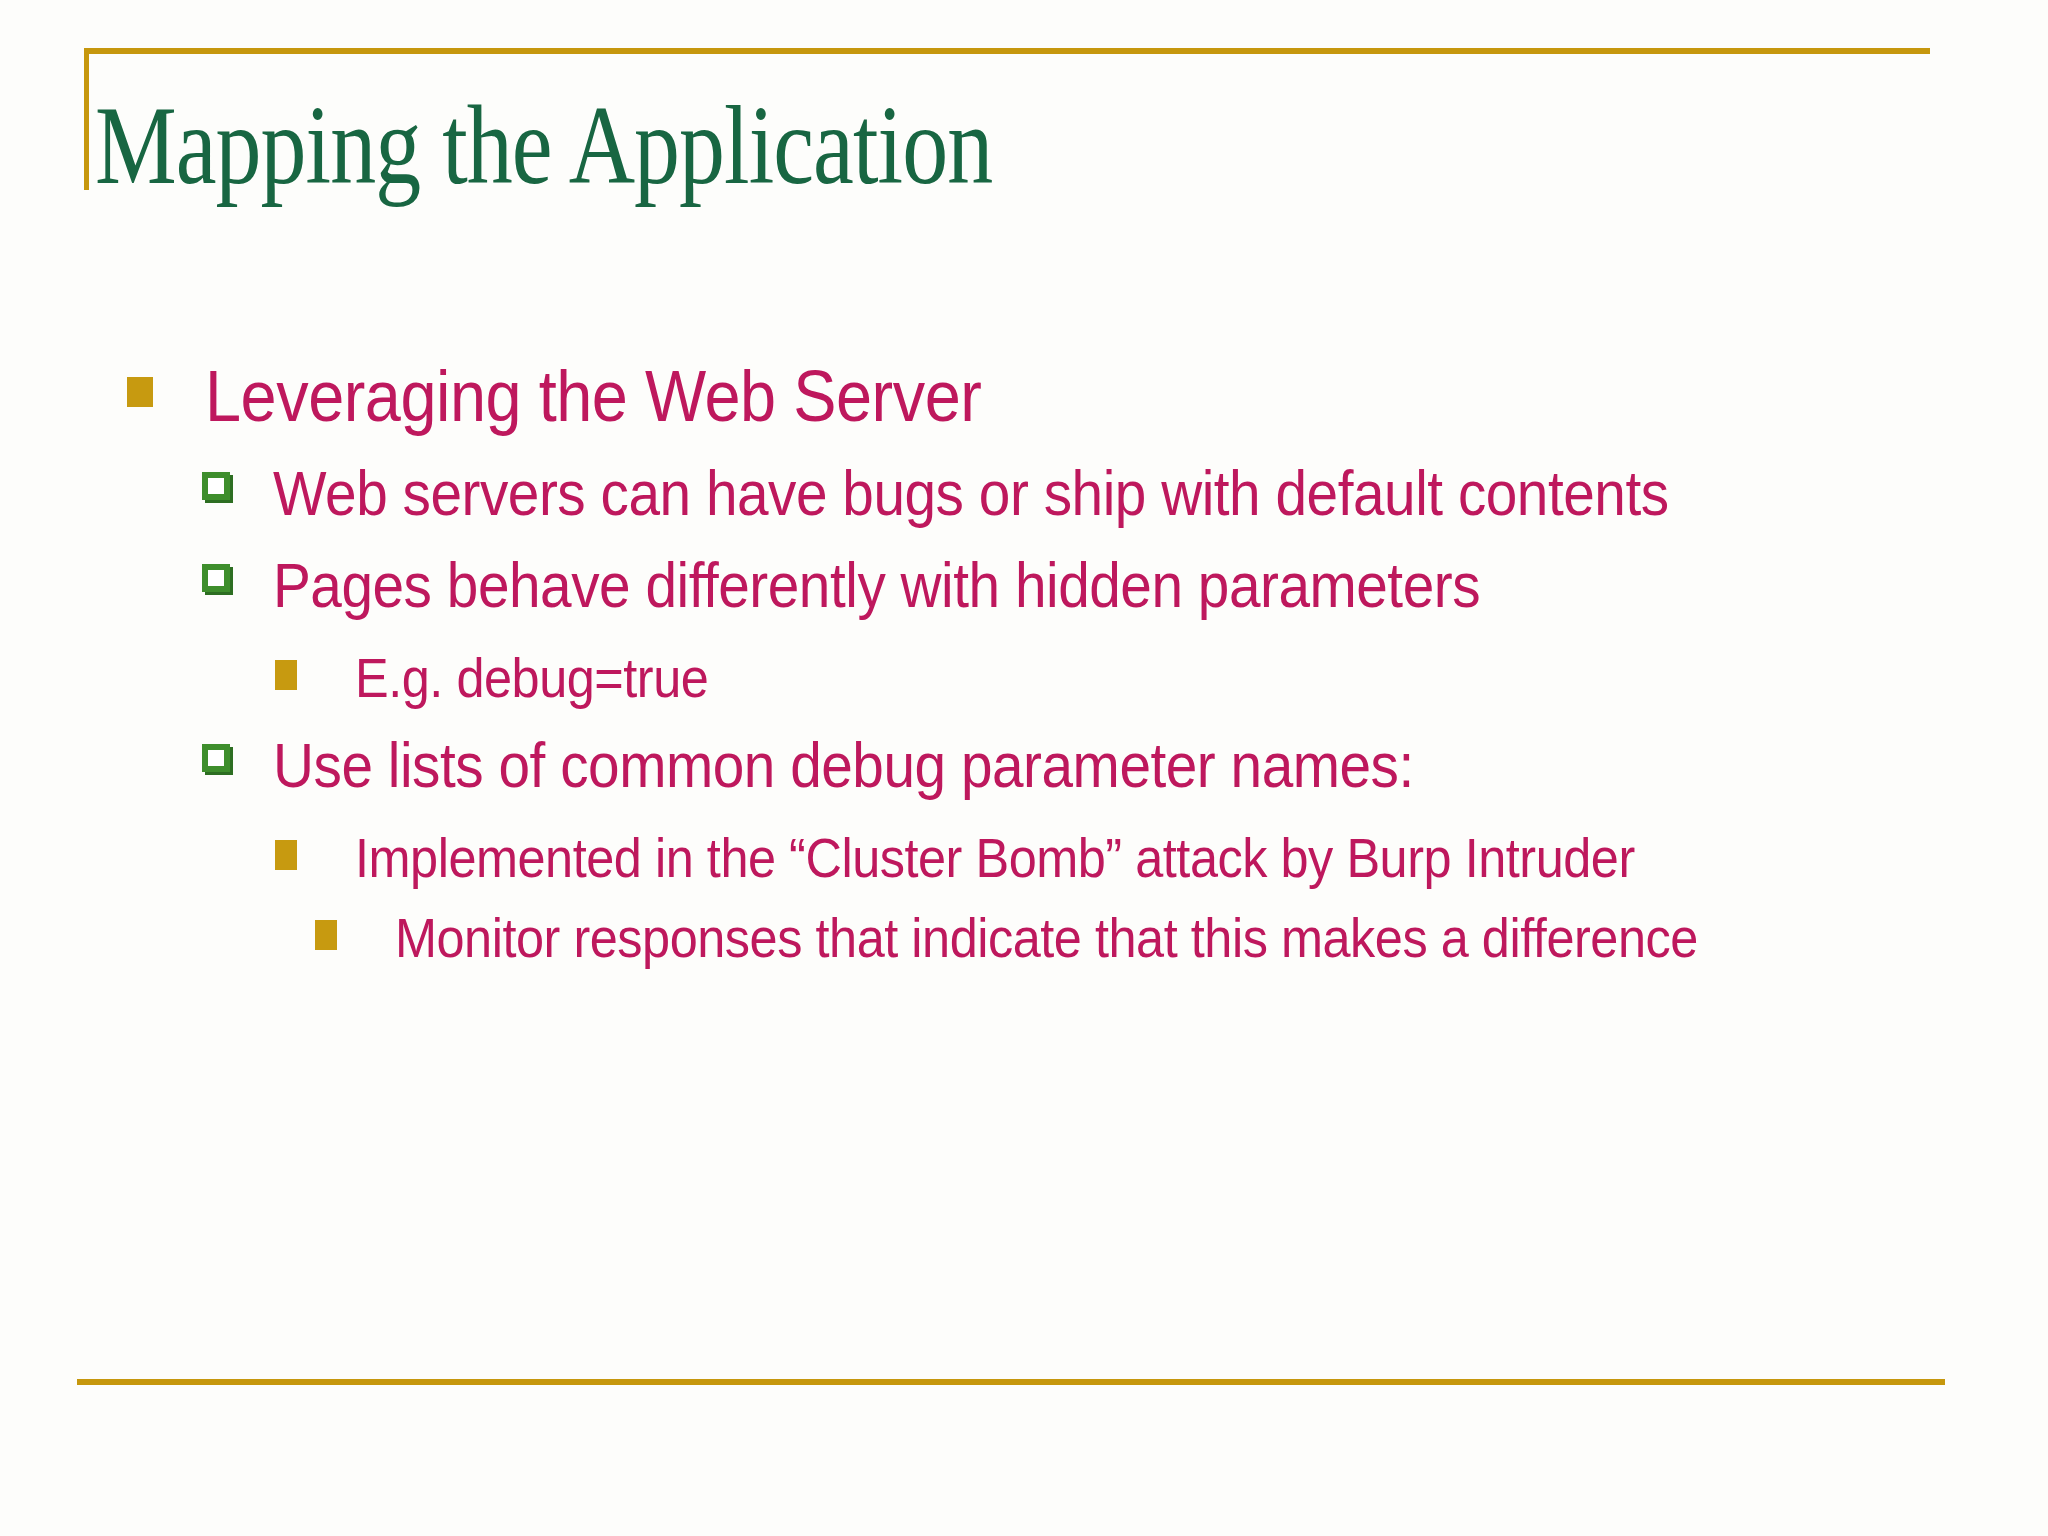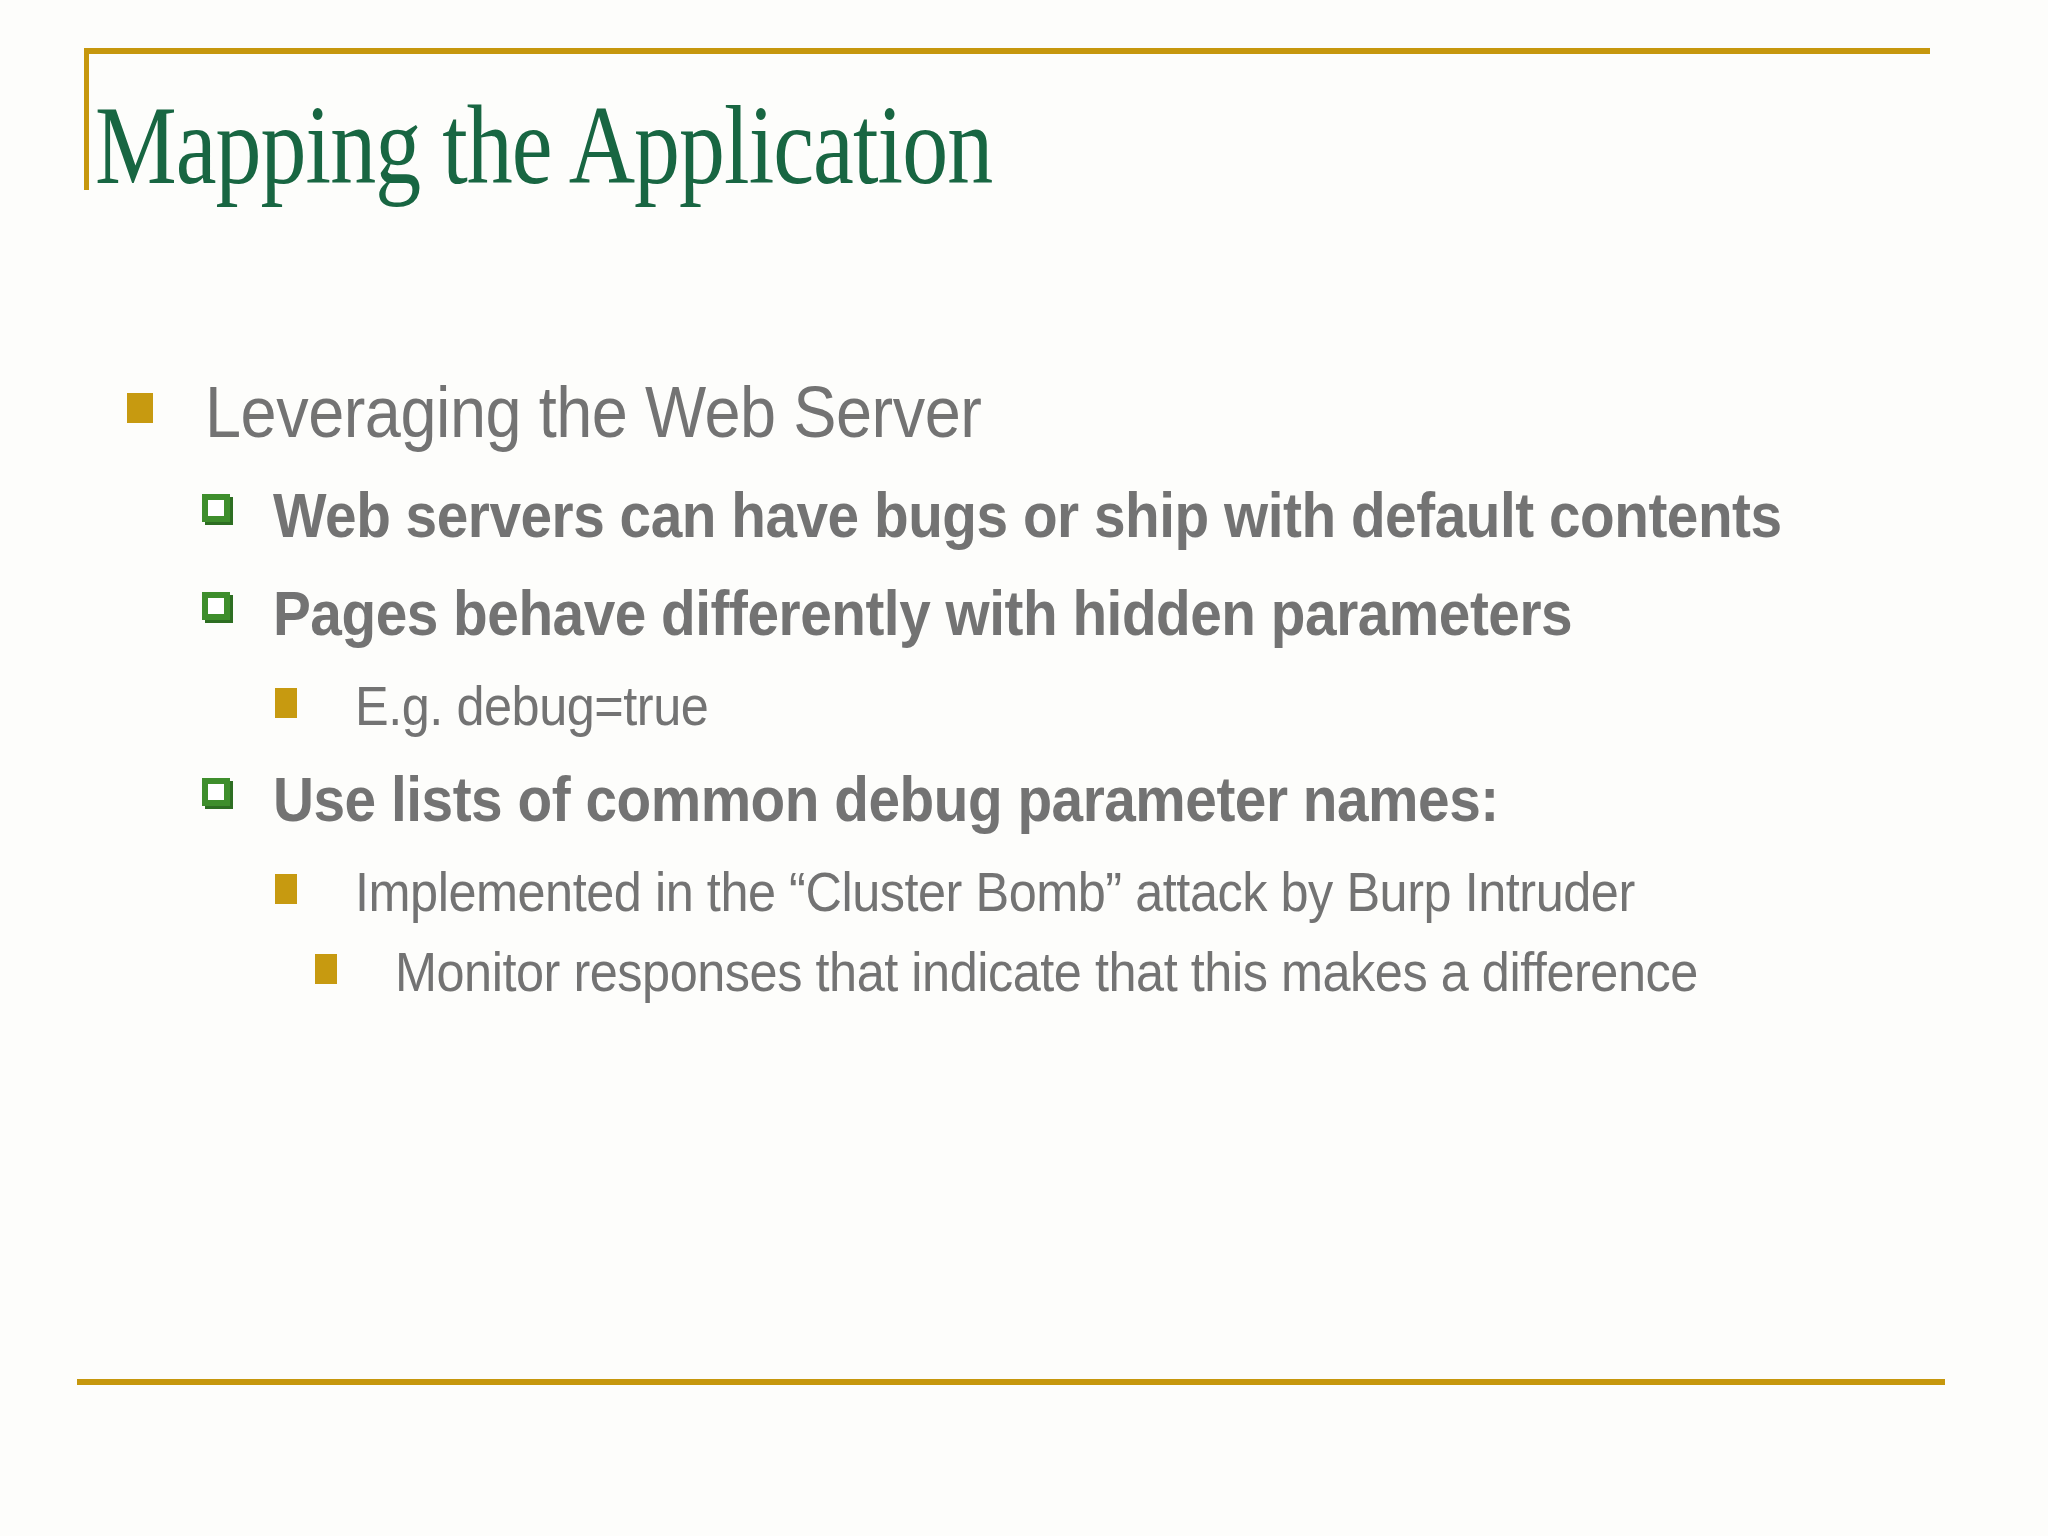--- a/index.html
+++ b/index.html
@@ -26,33 +26,33 @@
     color:#186642;
     letter-spacing:-0.01em;
     white-space:nowrap;
     transform:scaleX(0.82);
     transform-origin:0 0;
   }
 
   
   .content{
     position:absolute;
-    left:0;top:368px;width:1836px;
-    color:#737373;
+    left:0;top:352px;width:1836px;
+    color:#be185d;
   }
   .item{display:flex;align-items:flex-start;}
   .item .txt{
     white-space:nowrap;
     letter-spacing:-0.5px;
     transform:scaleX(0.9);
     transform-origin:0 50%;
   }
   .item.l1{margin-left:127px;margin-top:26px;}
   .item.l1 .txt{font-size:72px;line-height:88px;}
-  .item.l2{margin-left:202px;margin-top:20px;font-weight:bold;}
+  .item.l2{margin-left:202px;margin-top:14px;}
   .item.l2 .txt{font-size:63px;line-height:78px;}
   .item.l3{margin-left:275px;margin-top:20px;}
   .item.l3 .txt{font-size:56px;line-height:68px;}
   .item.l3 + .item.l3{margin-top:12px;padding-left:40px;}
   .content .item:first-child{margin-top:0;}
 
   
   .bullet{flex:0 0 auto;display:inline-block;}
   .b1{width:26px;height:30px;margin-top:25px;margin-right:52px;background:#c79a10;}
   .b2{width:28px;height:28px;margin-top:18px;margin-right:43px;

